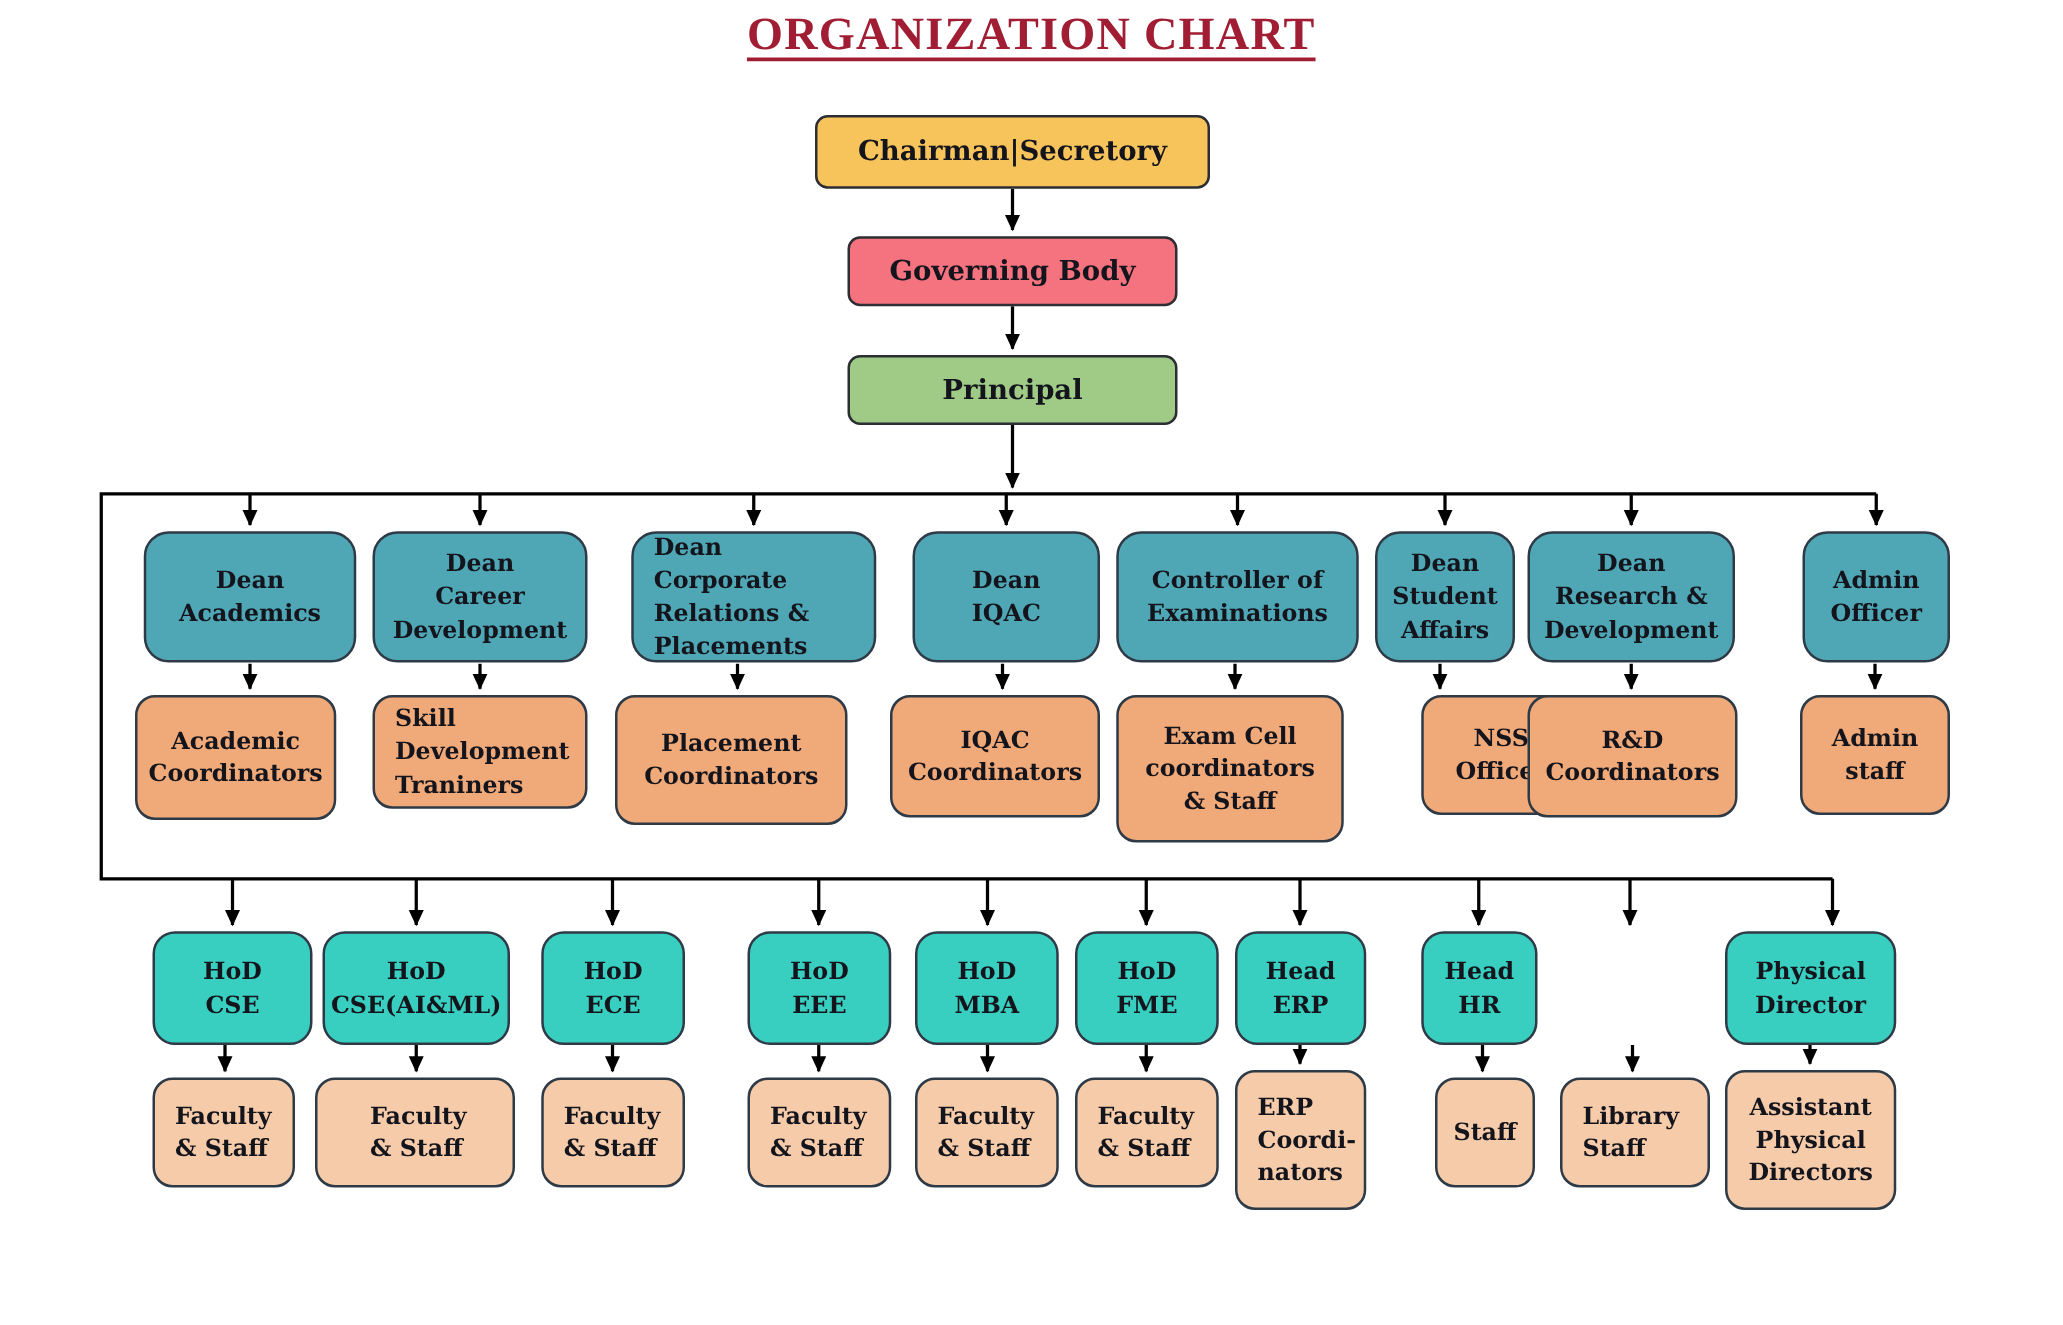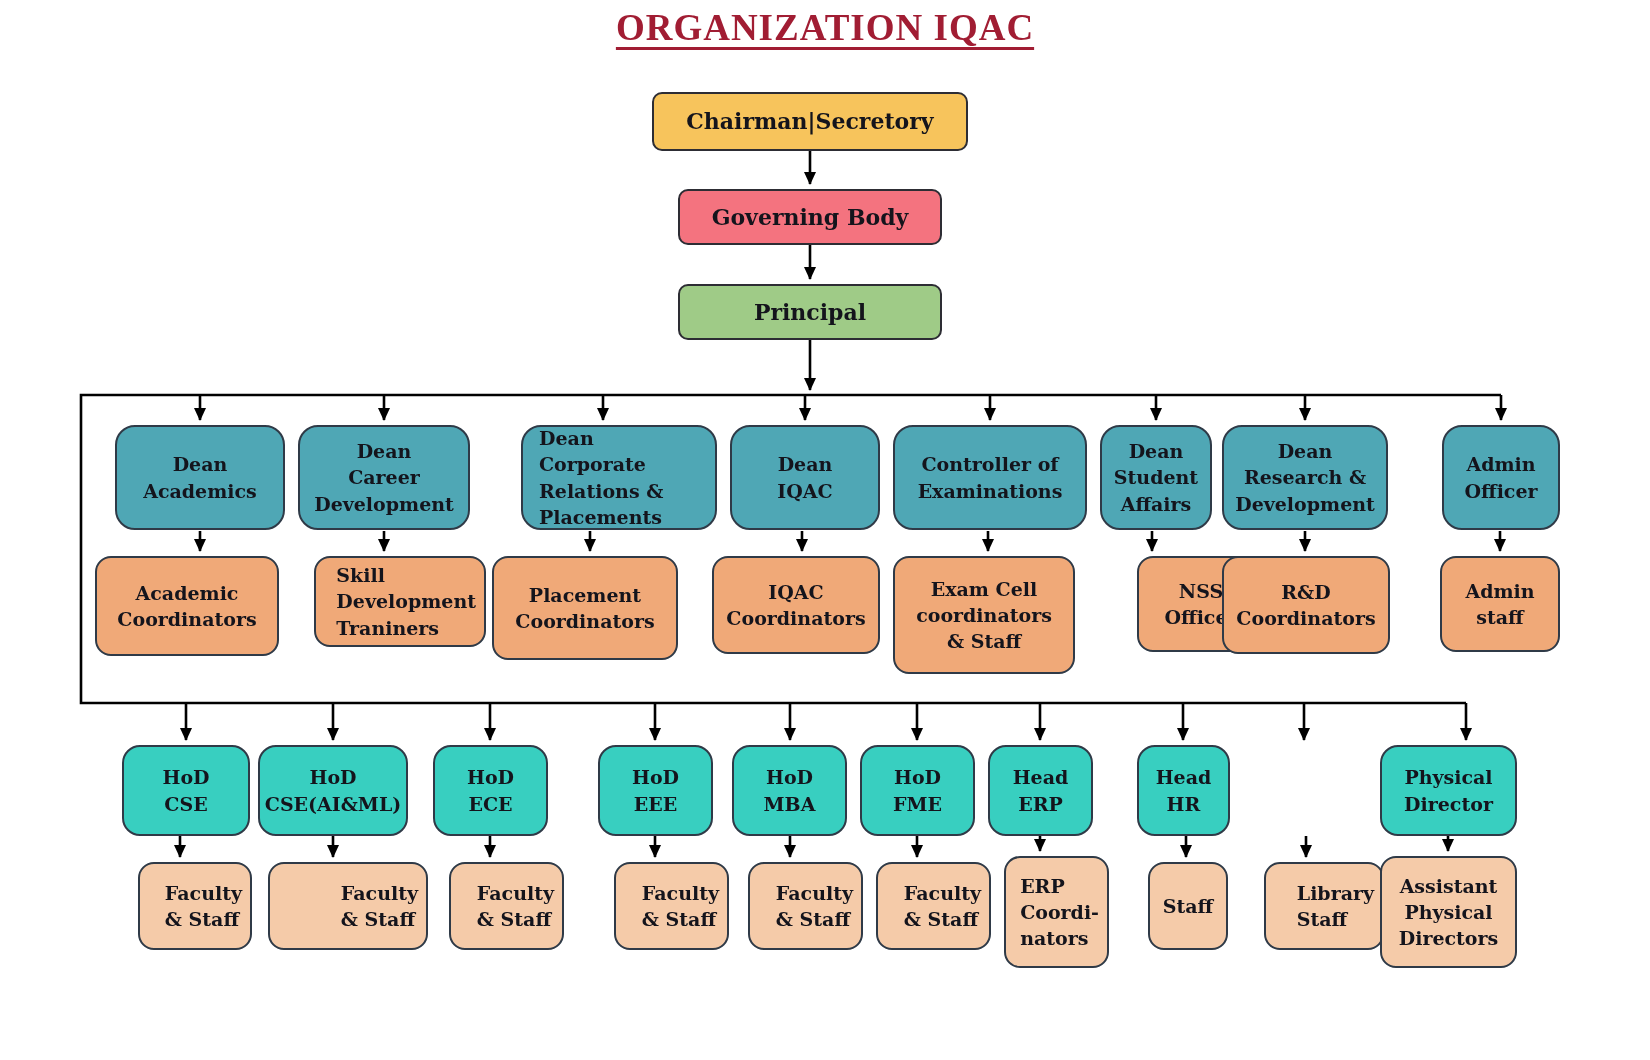--- a/index.html
+++ b/index.html
@@ -31,36 +31,36 @@
     display:flex;align-items:center;justify-content:center;
     text-align:center;
     font-weight:bold;
     font-size:19px;
     line-height:1.38;
     color:#14141c;
     border:2.5px solid var(--border,#2f3a47);
     white-space:pre-line;
     padding:4px 8px;
   }
-  .node.left{justify-content:flex-end;text-align:left;padding-left:16px;margin-left:16px;}
+  .node.left{justify-content:flex-start;text-align:left;padding-left:16px;}
   .chain{background:var(--chairman,#F7C45C);border-radius:10px;font-size:22px;border-color:#2d2d34;}
   .chain.gov{background:var(--governing,#F4737F);}
   .chain.pri{background:var(--principal,#9FCB87);justify-content:center;}
   .dean{background:var(--dean,#4FA7B5);border-radius:20px;}
   .coord{background:var(--coordinator,#F0A978);border-radius:16px;}
   .hod{background:var(--hod,#38CFC0);border-radius:18px;}
   .staff{background:var(--staff,#F5CBA9);border-radius:16px;}
   .lbl{white-space:pre-line;}
 </style>
 </head>
 <body>
 
 <div class="stage">
 
-  <div class="page-title"><span>ORGANIZATION IQAC</span></div>
+  <div class="page-title"><span>ORGANIZATION CHART</span></div>
 
   <svg class="connectors" width="1650" height="1060" viewBox="0 0 1650 1060">
     <defs>
       <marker id="ah" markerUnits="userSpaceOnUse" markerWidth="15" markerHeight="13" refX="12" refY="6" orient="auto">
         <path d="M0,0 L13,6 L0,12 Z" fill="#000000"></path>
       </marker>
     </defs>
     <g stroke="#000000" stroke-width="2.6" fill="none">
 
       <g>
@@ -141,21 +141,21 @@
 Examinations</span></div>
   <div class="node dean" style="left:1100px;top:425px;width:112px;height:105px"><span class="lbl">Dean
 Student
 Affairs</span></div>
   <div class="node dean" style="left:1222px;top:425px;width:166px;height:105px"><span class="lbl">Dean
 Research &amp;
 Development</span></div>
   <div class="node dean" style="left:1442px;top:425px;width:118px;height:105px"><span class="lbl">Admin
 Officer</span></div>
 
-  <div class="node coord" style="left:95px;top:556px;width:184px;height:100px"><span class="lbl">Academic
+  <div class="node coord" style="left:108px;top:556px;width:161px;height:100px"><span class="lbl">Academic
 Coordinators</span></div>
   <div class="node coord left" style="left:298px;top:556px;width:172px;height:91px"><span class="lbl">Skill
 Development
 Traniners</span></div>
   <div class="node coord" style="left:492px;top:556px;width:186px;height:104px"><span class="lbl">Placement
 Coordinators</span></div>
   <div class="node coord" style="left:712px;top:556px;width:168px;height:98px"><span class="lbl">IQAC
 Coordinators</span></div>
   <div class="node coord" style="left:893px;top:556px;width:182px;height:118px"><span class="lbl">Exam Cell
 coordinators

